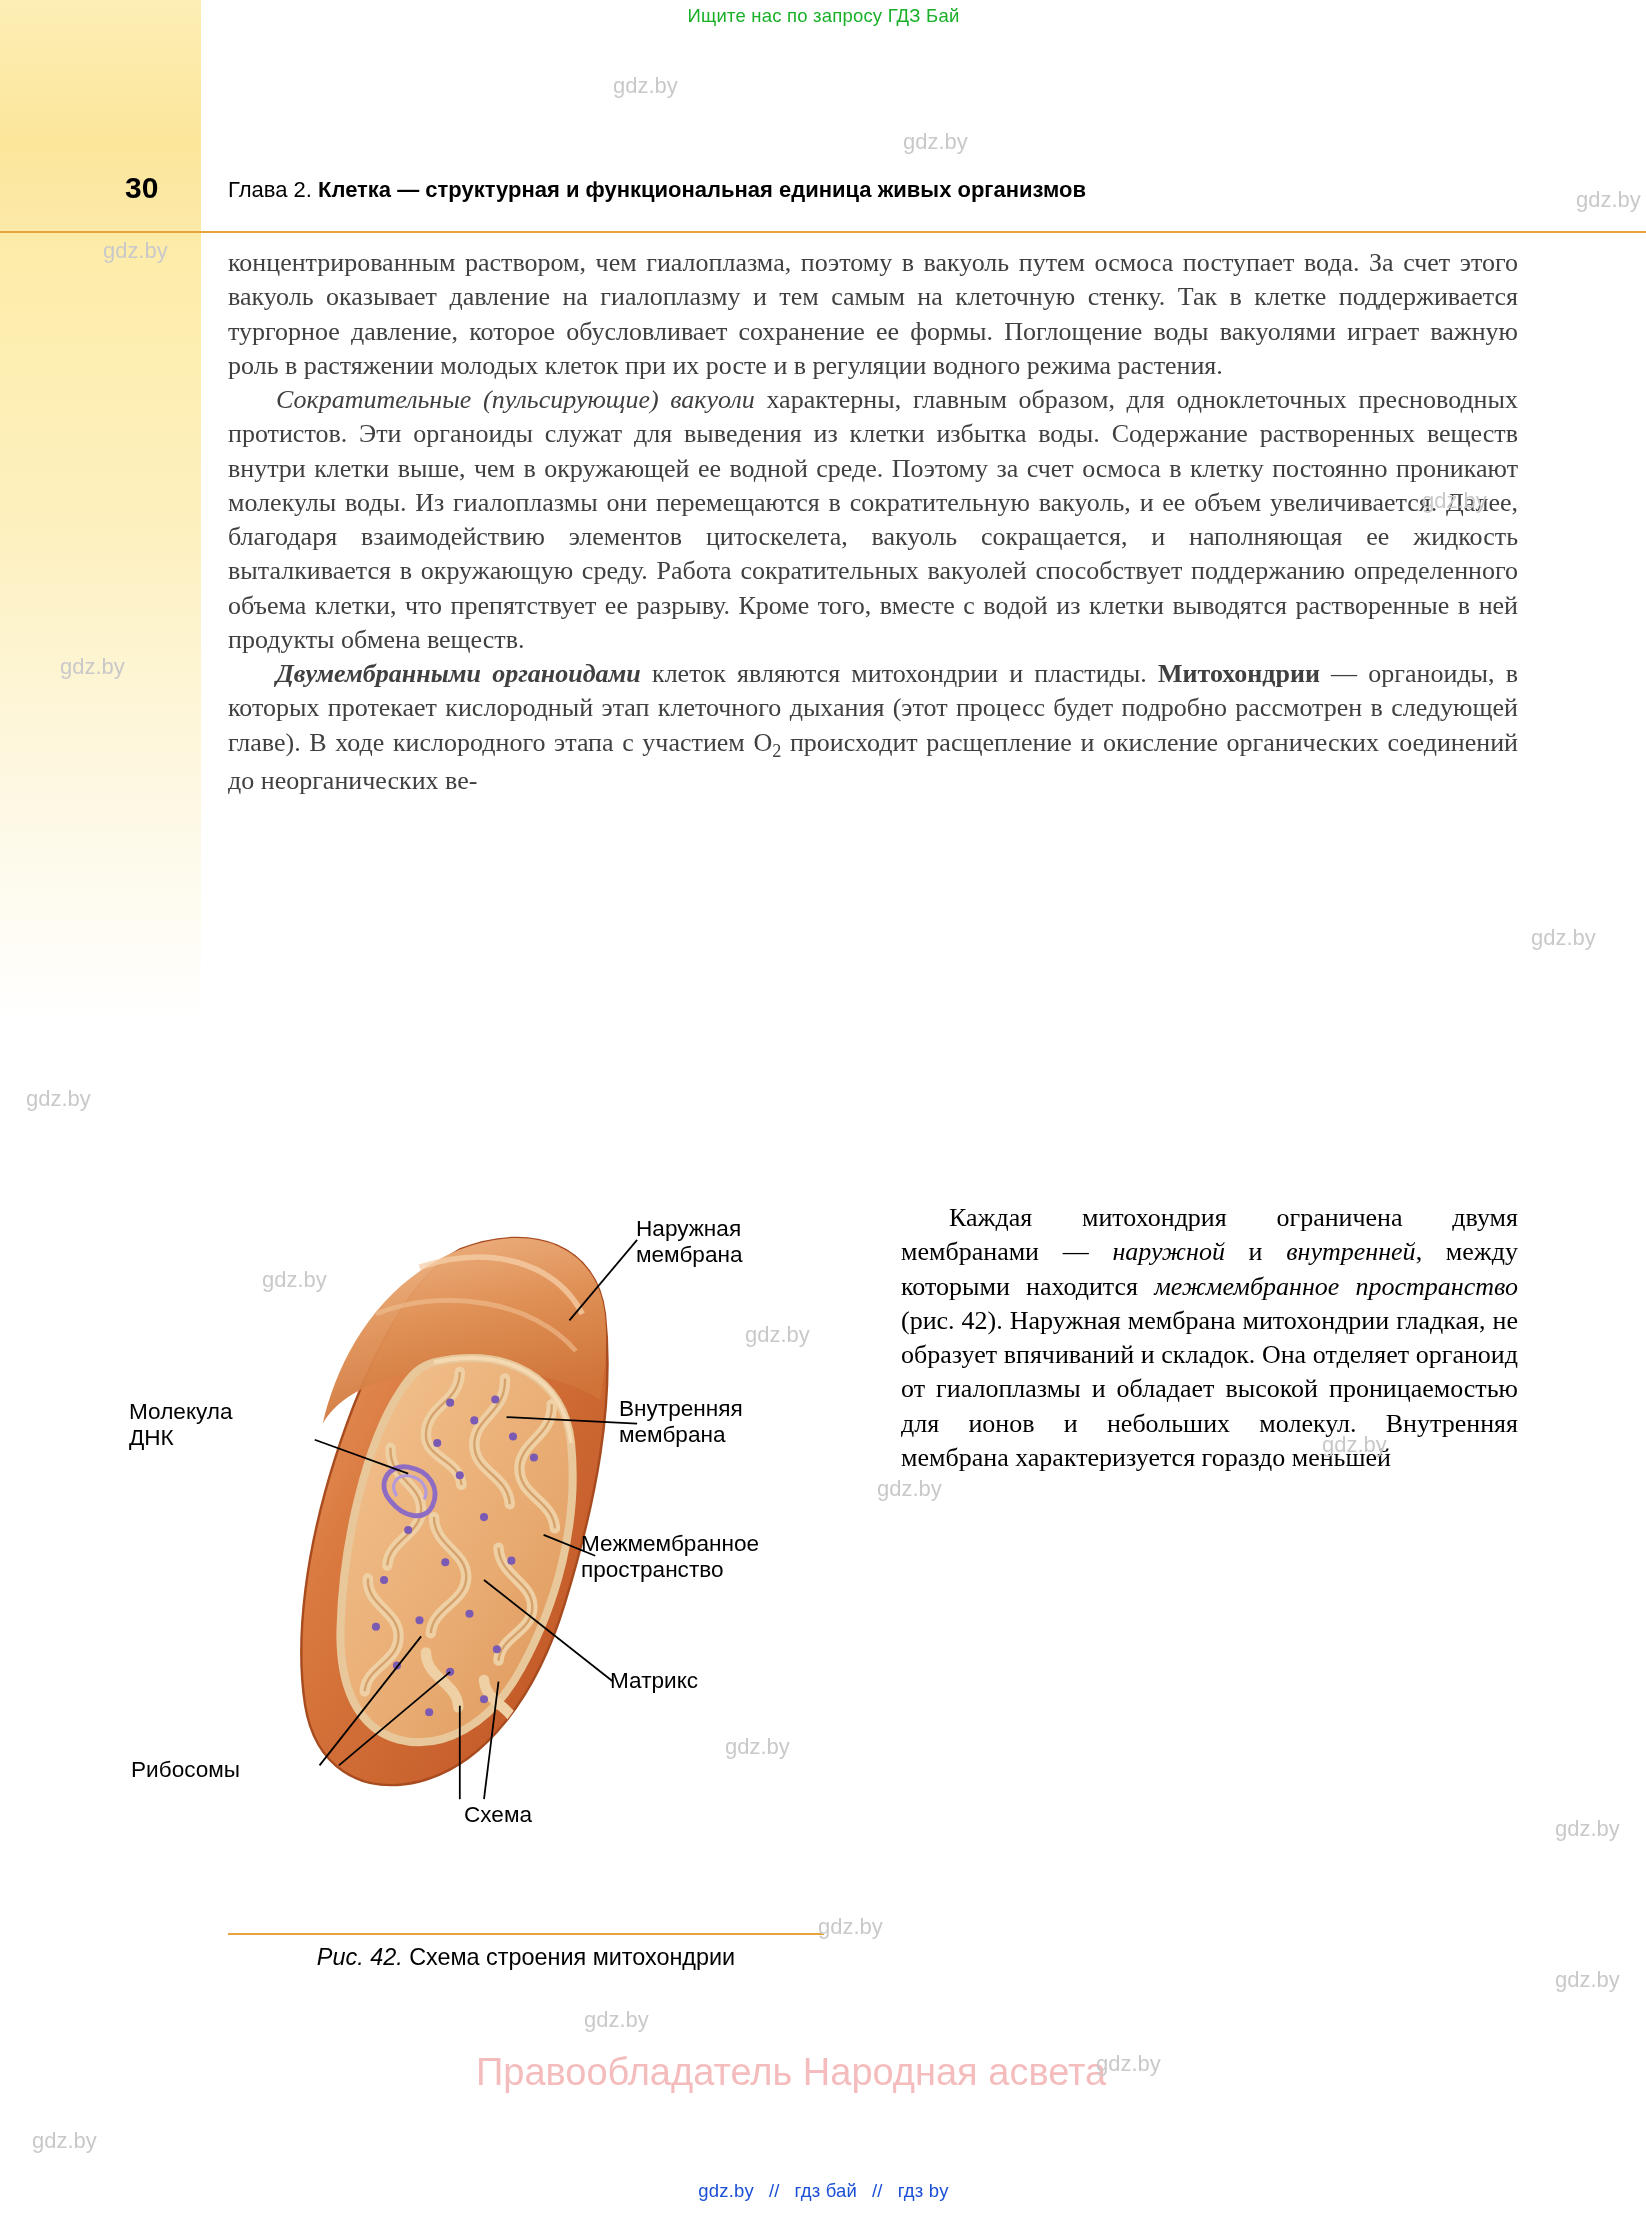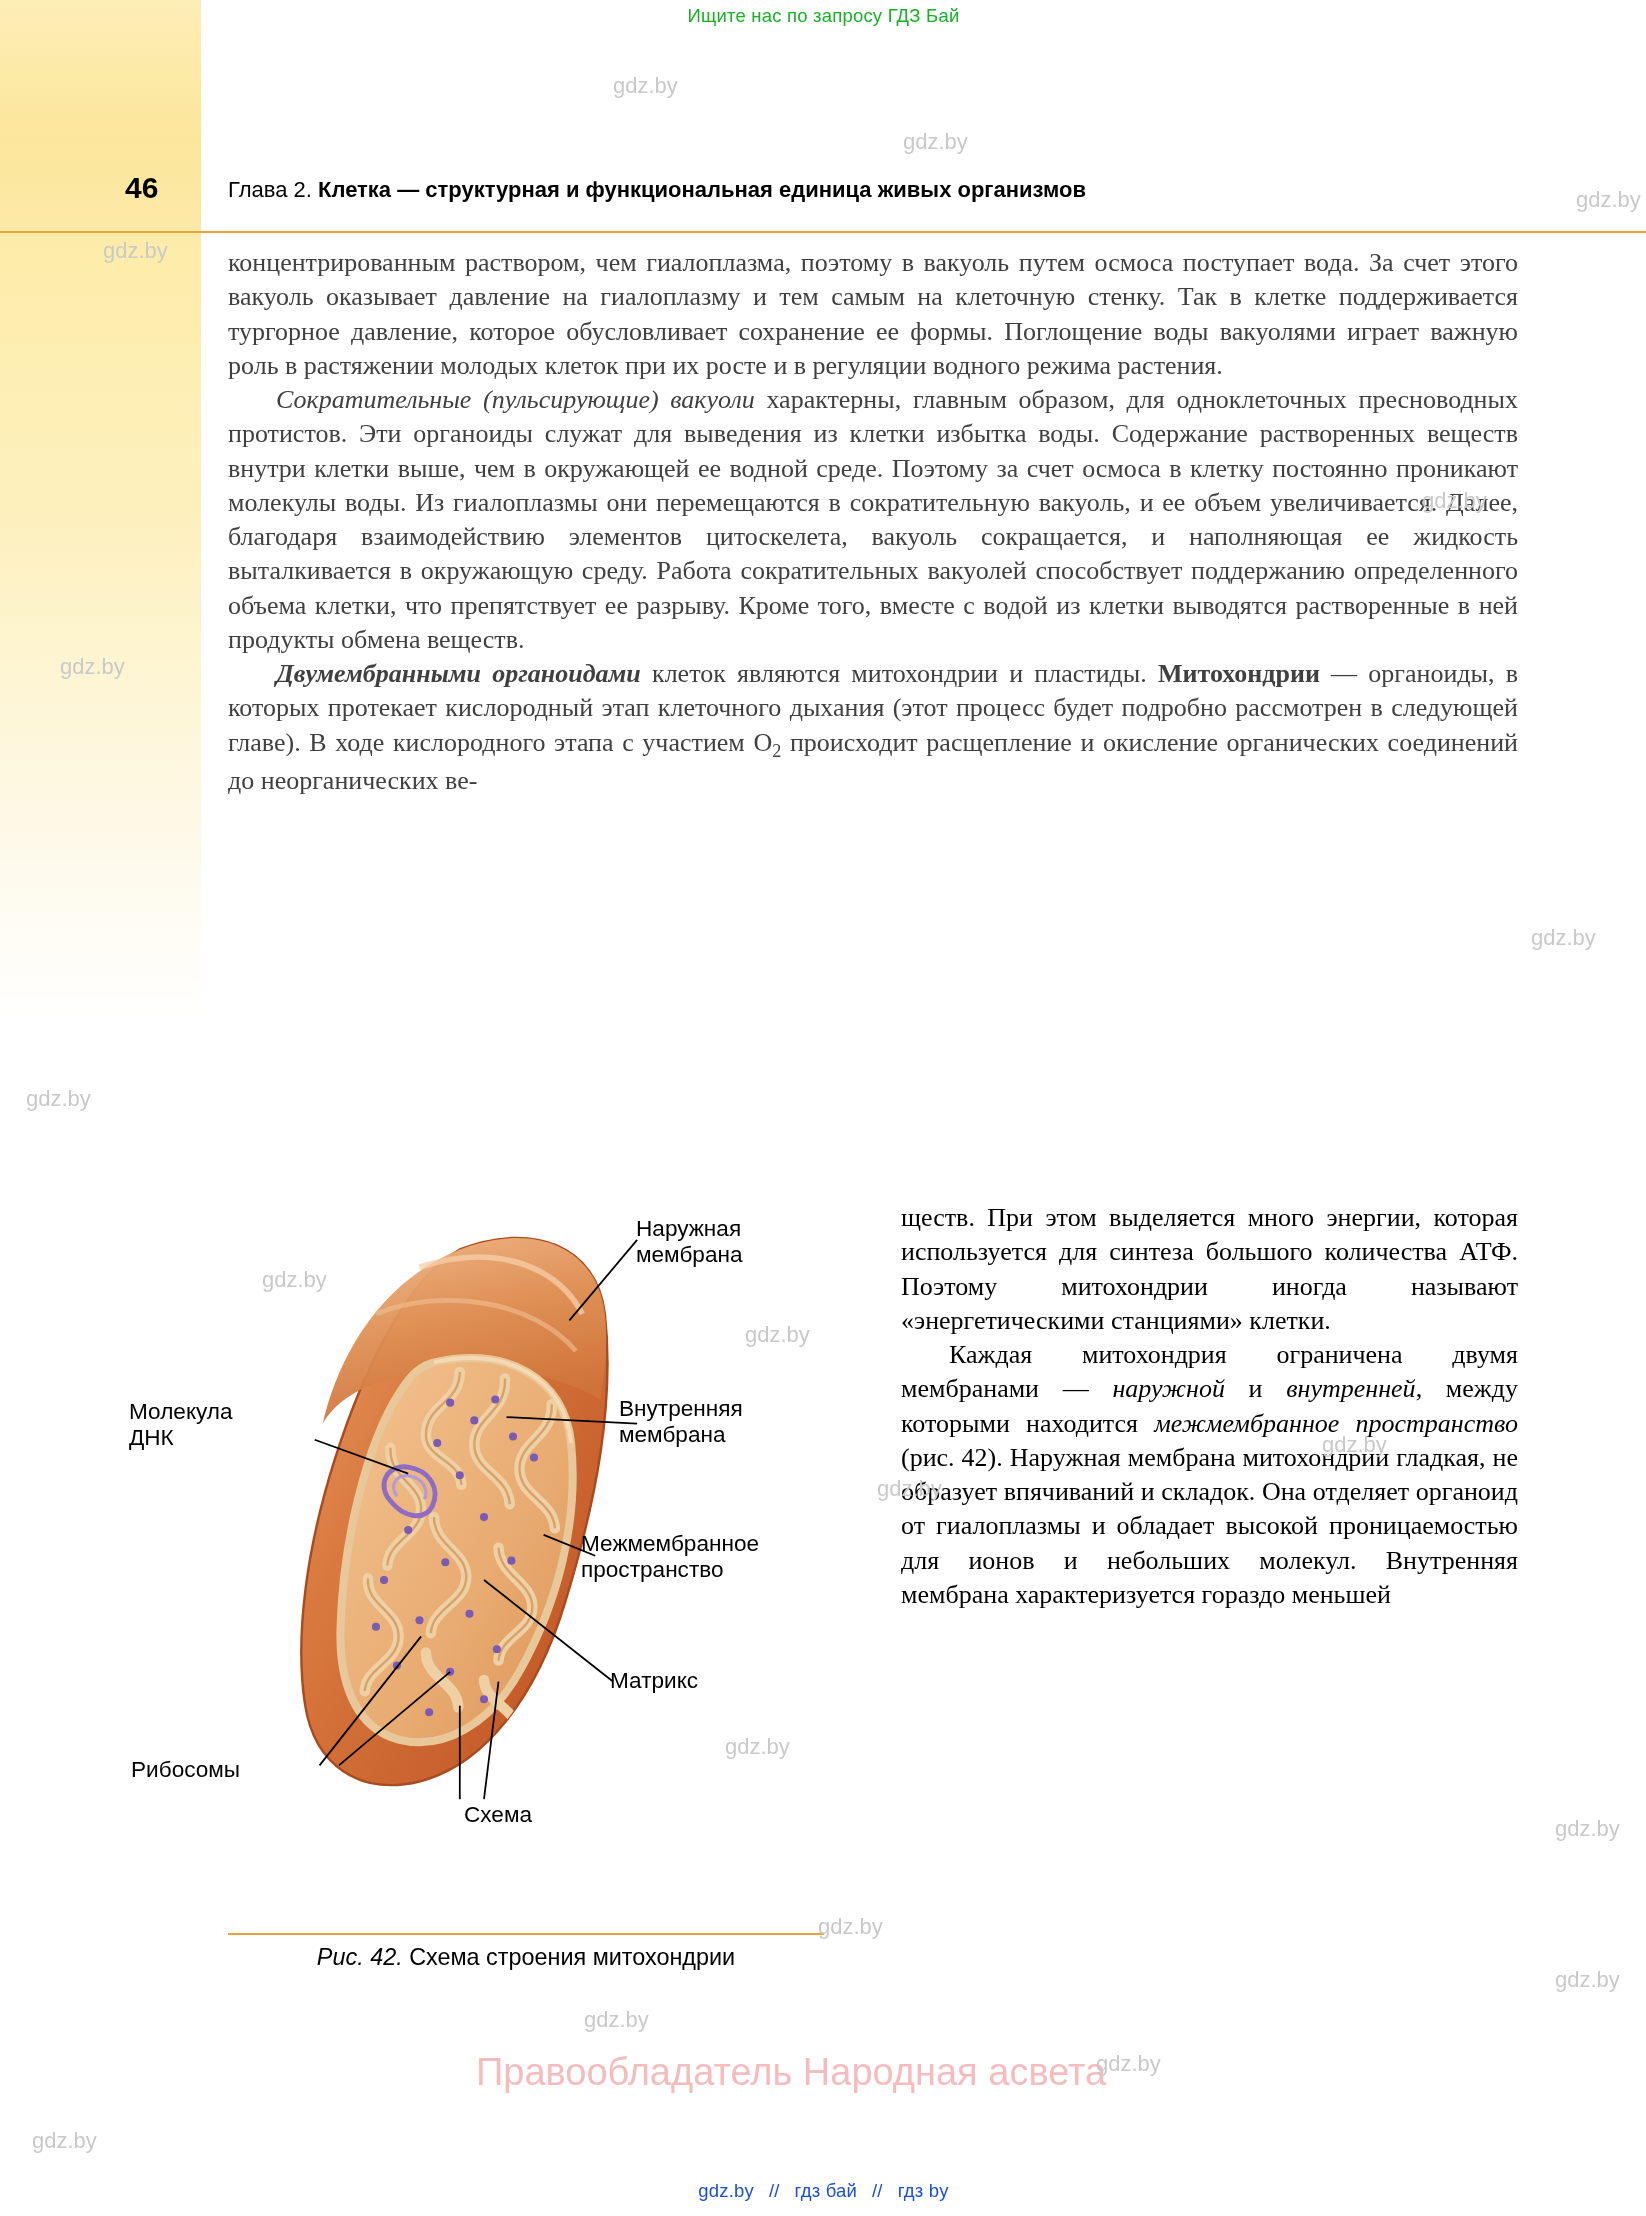--- a/index.html
+++ b/index.html
@@ -181,34 +181,33 @@
 </style>
 </head>
 <body>
 
 <div class="top-banner">Ищите нас по запросу ГДЗ Бай</div>
 
 <div class="margin-top-block"></div>
 <div class="margin-main-block"></div>
 <div class="header-rule"></div>
 
-<div class="page-number">46</div>
+<div class="page-number">30</div>
 <div class="chapter-line">
   <span class="ch-label">Глава 2.</span>
   <span class="ch-title">Клетка — структурная и функциональная единица живых организмов</span>
 </div>
 
 <div class="col-full">
   <p>концентрированным раствором, чем гиалоплазма, поэтому в вакуоль путем осмоса поступает вода. За счет этого вакуоль оказывает давление на гиалоплазму и тем самым на клеточную стенку. Так в клетке поддерживается тургорное давление, которое обусловливает сохранение ее формы. Поглощение воды вакуолями играет важную роль в растяжении молодых клеток при их росте и в регуляции водного режима растения.</p>
   <p class="ind"><span class="it">Сократительные (пульсирующие) вакуоли</span><span> характерны, главным образом, для одноклеточных пресноводных протистов. Эти органоиды служат для выведения из клетки избытка воды. Содержание растворенных веществ внутри клетки выше, чем в окружающей ее водной среде. Поэтому за счет осмоса в клетку постоянно проникают молекулы воды. Из гиалоплазмы они перемещаются в сократительную вакуоль, и ее объем увеличивается. Далее, благодаря взаимодействию элементов цитоскелета, вакуоль сокращается, и наполняющая ее жидкость выталкивается в окружающую среду. Работа сократительных вакуолей способствует поддержанию определенного объема клетки, что препятствует ее разрыву. Кроме того, вместе с водой из клетки выводятся растворенные в ней продукты обмена веществ.</span></p>
   <p class="ind"><span class="bi">Двумембранными органоидами</span><span> клеток являются митохондрии и пластиды. </span><span class="b">Митохондрии</span><span> — органоиды, в которых протекает кислородный этап клеточного дыхания (этот процесс будет подробно рассмотрен в следующей главе). В ходе кислородного этапа с участием О</span><sub>2</sub><span> происходит расщепление и окисление органических соединений до неорганических ве-</span></p>
 </div>
 
 <div class="col-right">
-  <p>ществ. При этом выделяется много энергии, которая используется для синтеза большого количества АТФ. Поэтому митохондрии иногда называют «энергетическими станциями» клетки.</p>
   <p class="ind"><span>Каждая митохондрия ограничена двумя мембранами — </span><span class="it">наружной</span><span> и </span><span class="it">внутренней</span><span>, между которыми находится </span><span class="it">межмембранное пространство</span><span> (рис. 42). Наружная мембрана митохондрии гладкая, не образует впячиваний и складок. Она отделяет органоид от гиалоплазмы и обладает высокой проницаемостью для ионов и небольших молекул. Внутренняя мембрана характеризуется гораздо меньшей</span></p>
 </div>
 
 <div class="figure-box">
   <svg width="669" height="766" viewBox="0 0 830 950">
     <defs>
       <linearGradient id="gOuter" x1="0" y1="0" x2="1" y2="1">
         <stop offset="0%" stop-color="#e9a06a"></stop>
         <stop offset="35%" stop-color="#d9793f"></stop>
         <stop offset="75%" stop-color="#c75f2c"></stop>

